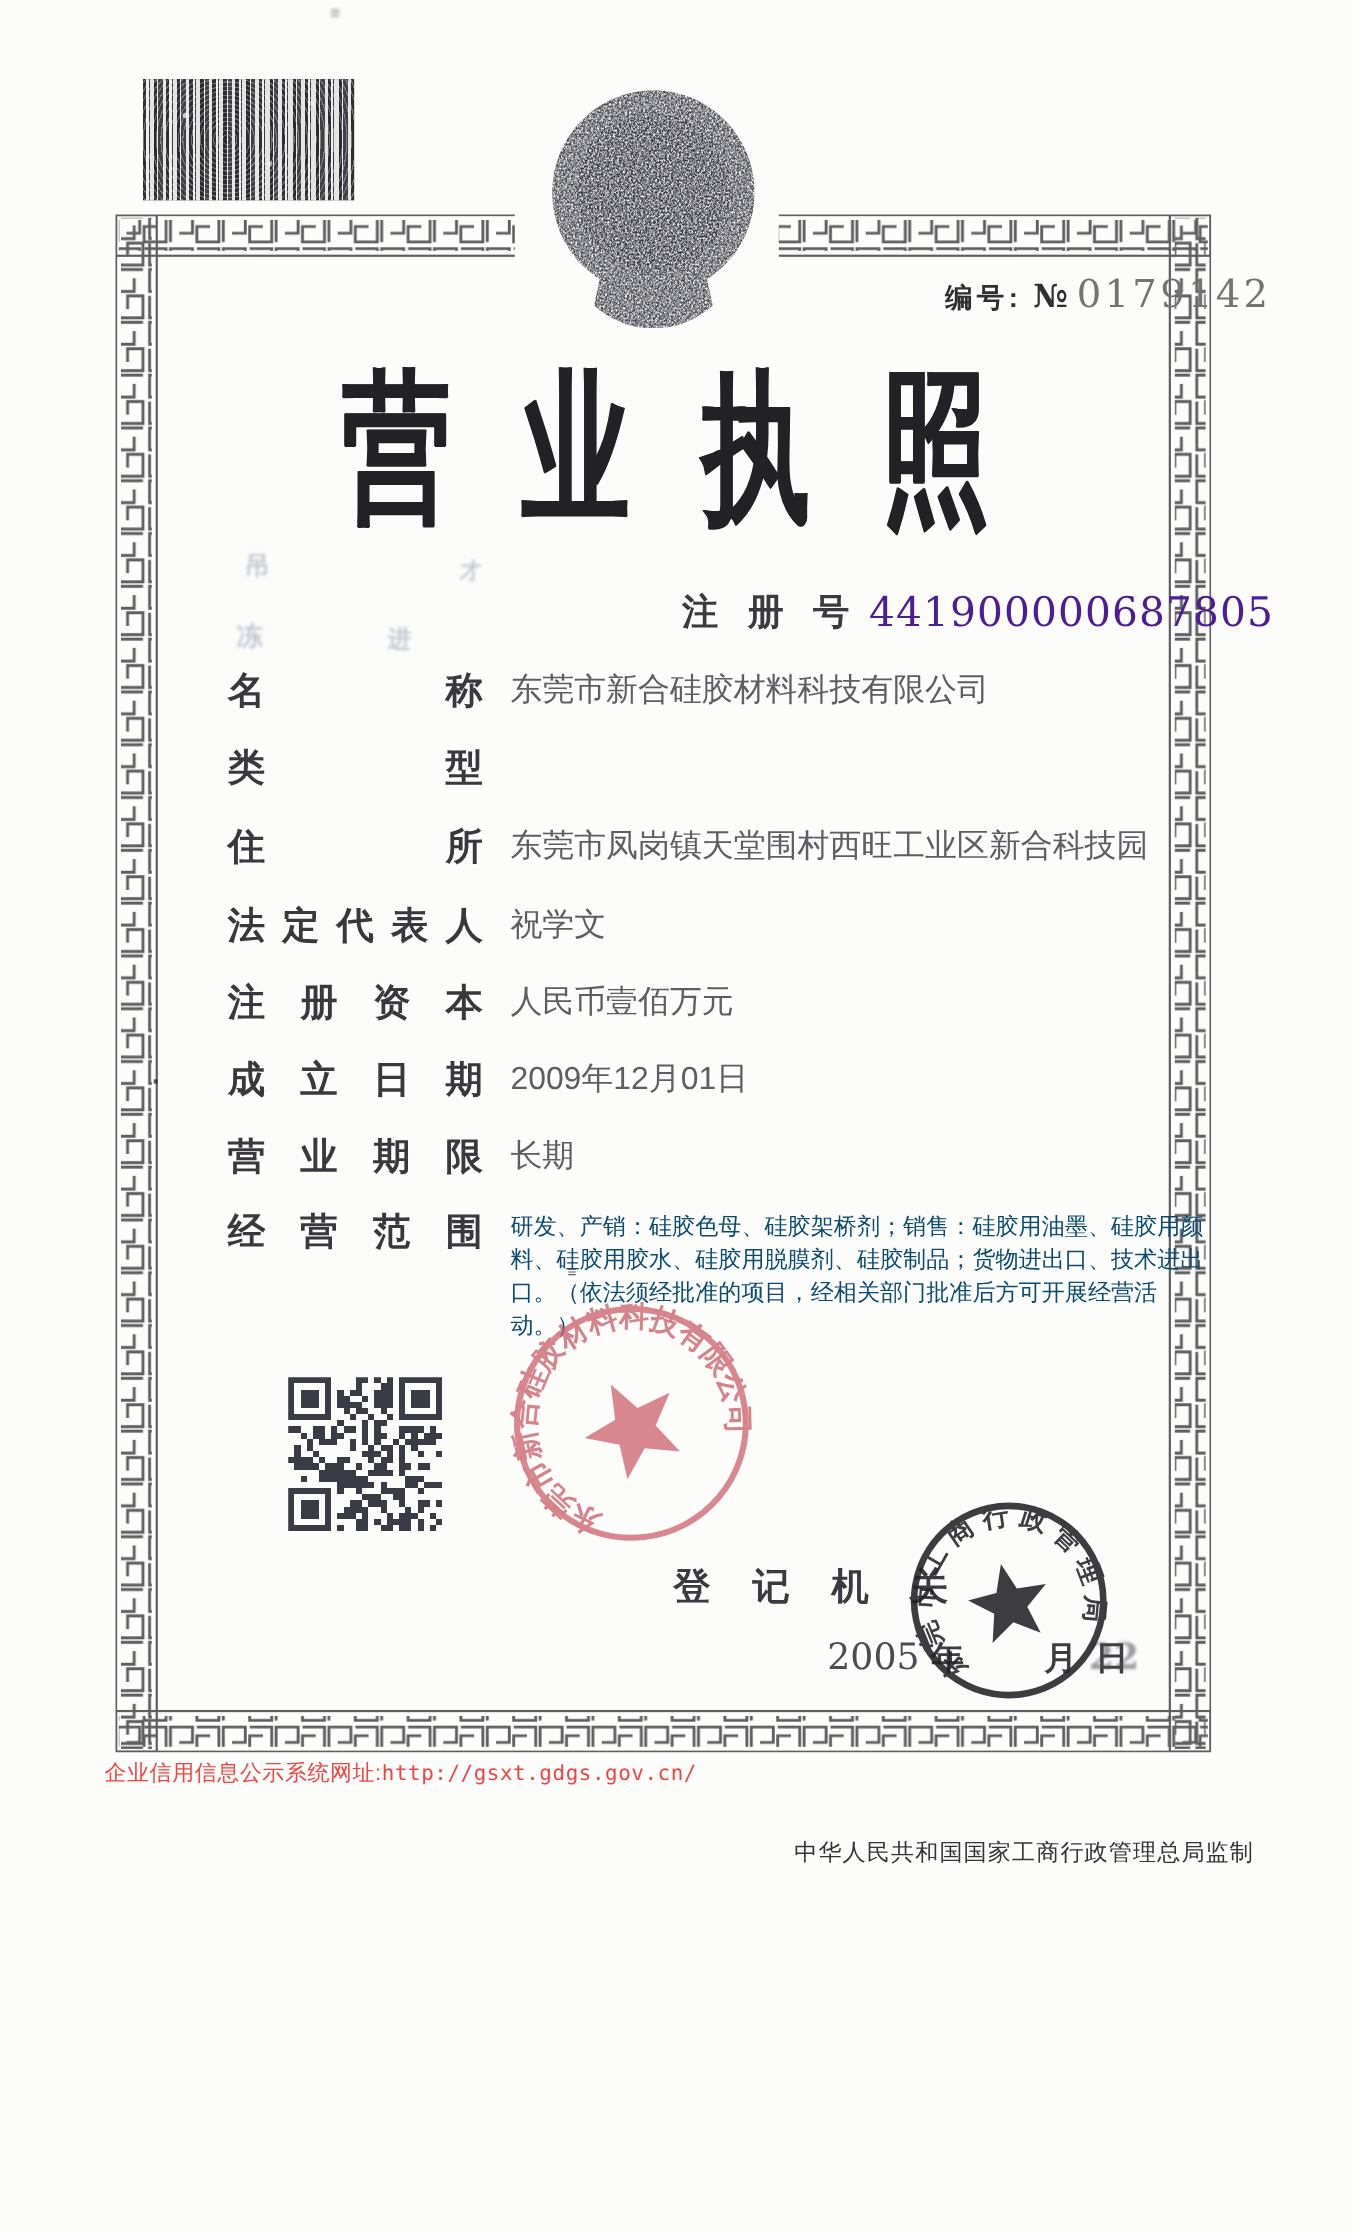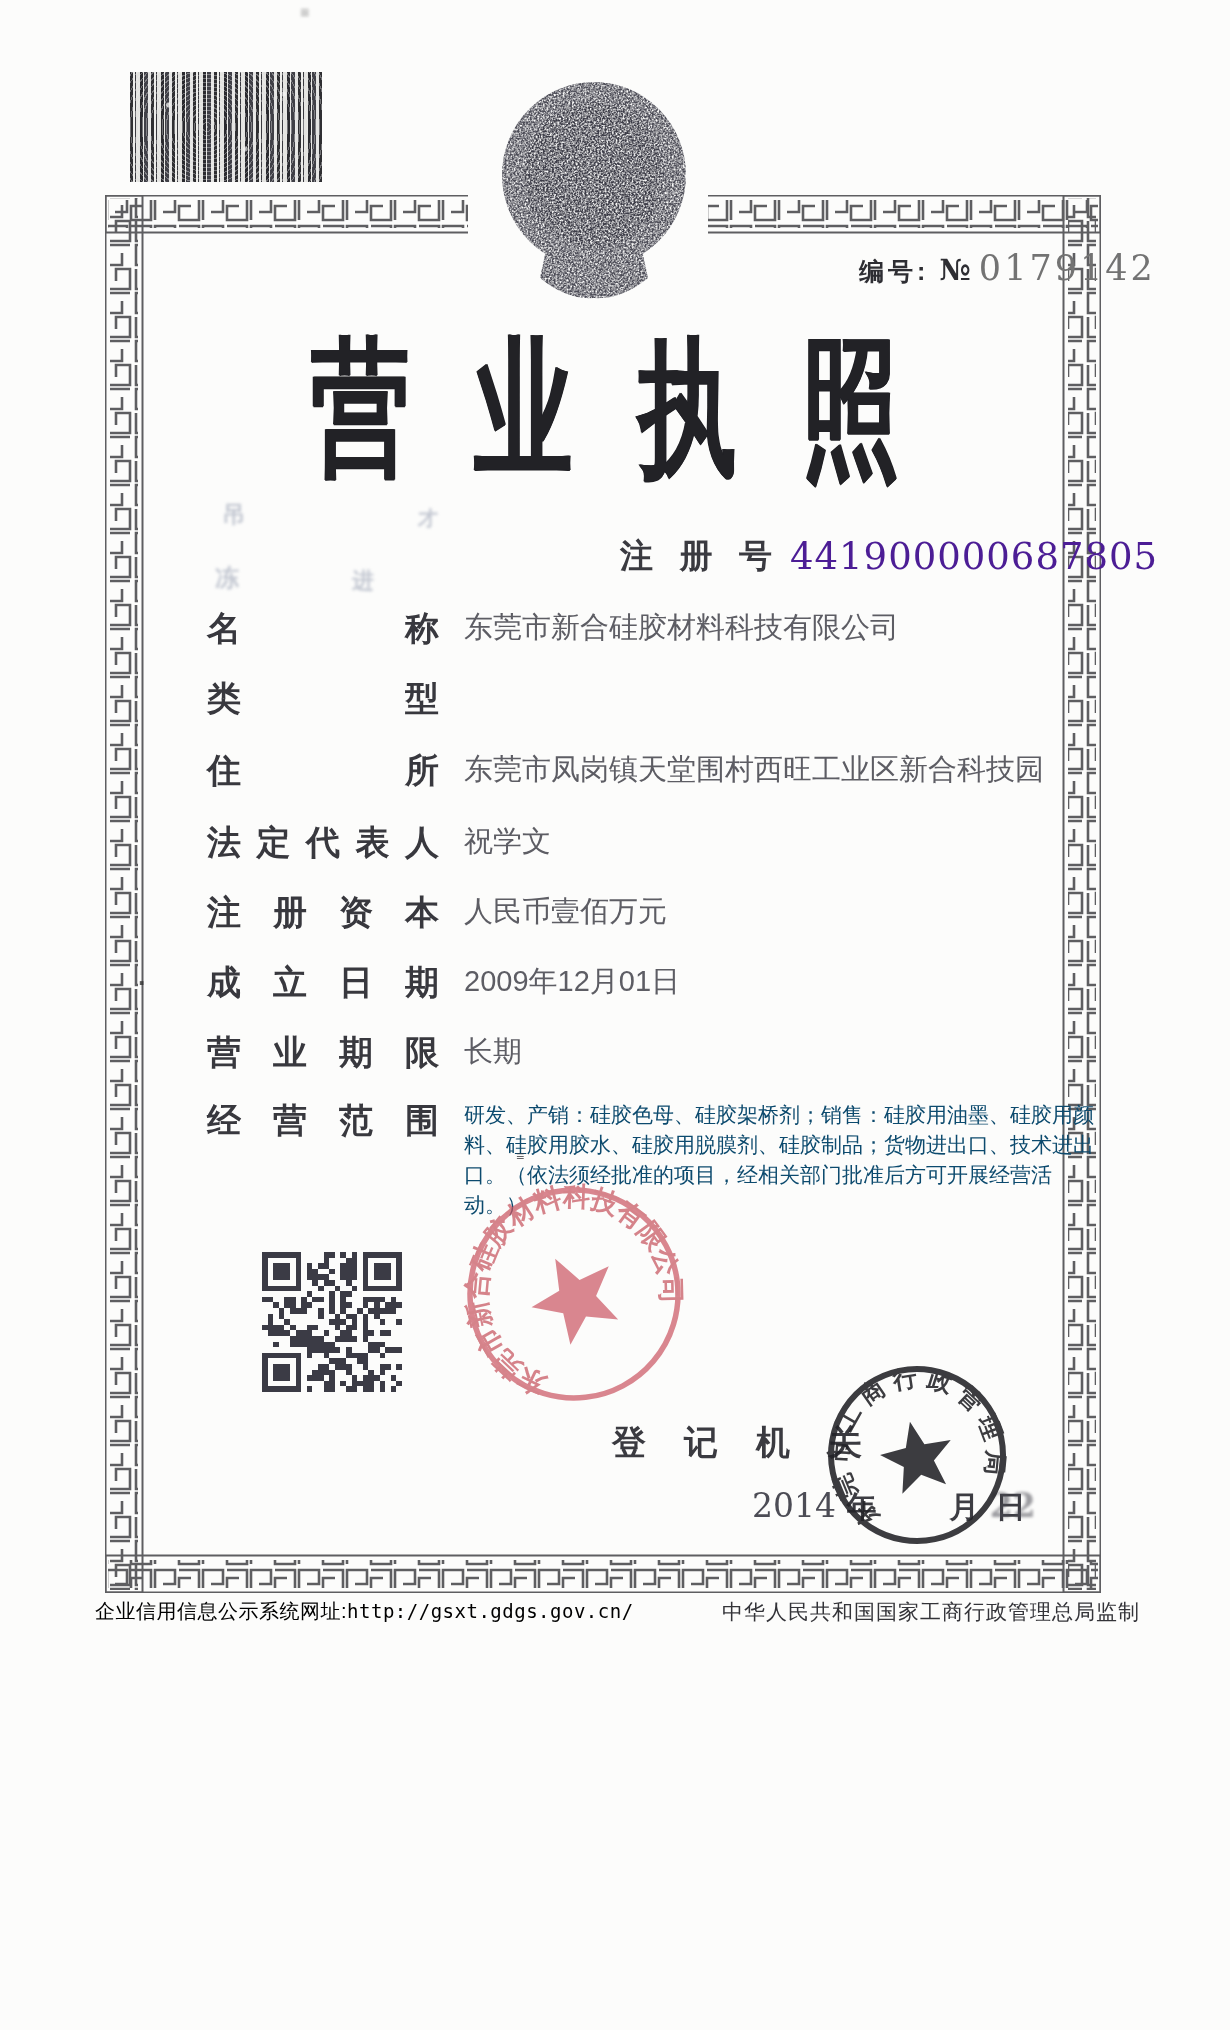--- a/index.html
+++ b/index.html
@@ -70,23 +70,23 @@
 
   
   .registry{left:612px;top:1420px;}
   .registry .lab{display:inline-flex;justify-content:space-between;width:250px;font-size:34px;font-weight:bold;color:#3a3a40;}
   .dateline{left:752px;top:1486px;white-space:nowrap;color:#3c3c42;z-index:2;}
   .dateline .num{font-family:"DejaVu Serif",serif;font-size:33px;color:#4c4c55;}
   .dateline .unit{font-size:30px;font-weight:bold;padding:0 6px;}
   .dateline .ghost{opacity:.55;}
 
   
-  .footer-left{left:95px;top:1598px;font-size:20px;color:#000000;letter-spacing:.5px;}
+  .footer-left{left:95px;top:1598px;font-size:20px;color:#ef4444;letter-spacing:.5px;}
   .footer-left .url{font-family:"DejaVu Sans Mono",monospace;font-size:19px;}
-  .footer-right{right:90px;top:1598px;font-size:21px;color:#333338;letter-spacing:1px;}
+  .footer-right{right:90px;top:1670px;font-size:21px;color:#333338;letter-spacing:1px;}
 
   
   .company-seal{left:452px;top:1172px;width:244px;height:244px;z-index:3;}
   .registry-seal{left:822px;top:1360px;width:190px;height:190px;z-index:3;}
   .qr{left:262px;top:1252px;width:140px;height:140px;}
   .emblem{left:496px;top:80px;width:196px;height:220px;}
   .emblem-gap{left:468px;top:192px;width:240px;height:46px;background:#fcfcfb;}
 
   
   .ghost{position:absolute;color:#8a93a8;filter:blur(1.4px);opacity:.5;font-weight:bold;}
@@ -467,21 +467,21 @@
 <div class="abs registry">
   <span class="lab">
       <span>登</span>
       <span>记</span>
       <span>机</span>
       <span>关</span>
     </span>
 </div>
 
 <div class="abs dateline">
-  <span class="num">2014</span>
+  <span class="num">2005</span>
   <span class="unit">年</span>
   <span style="display:inline-block;width:52px"></span>
   <span class="unit">月</span>
   <span class="num ghost">22</span>
   <span class="unit">日</span>
 </div>
 
 <div class="abs registry-seal">
   <svg viewBox="-95 -95 190 190" width="190" height="190" xmlns="http://www.w3.org/2000/svg">
     <g transform="rotate(-12)" opacity="0.88">

